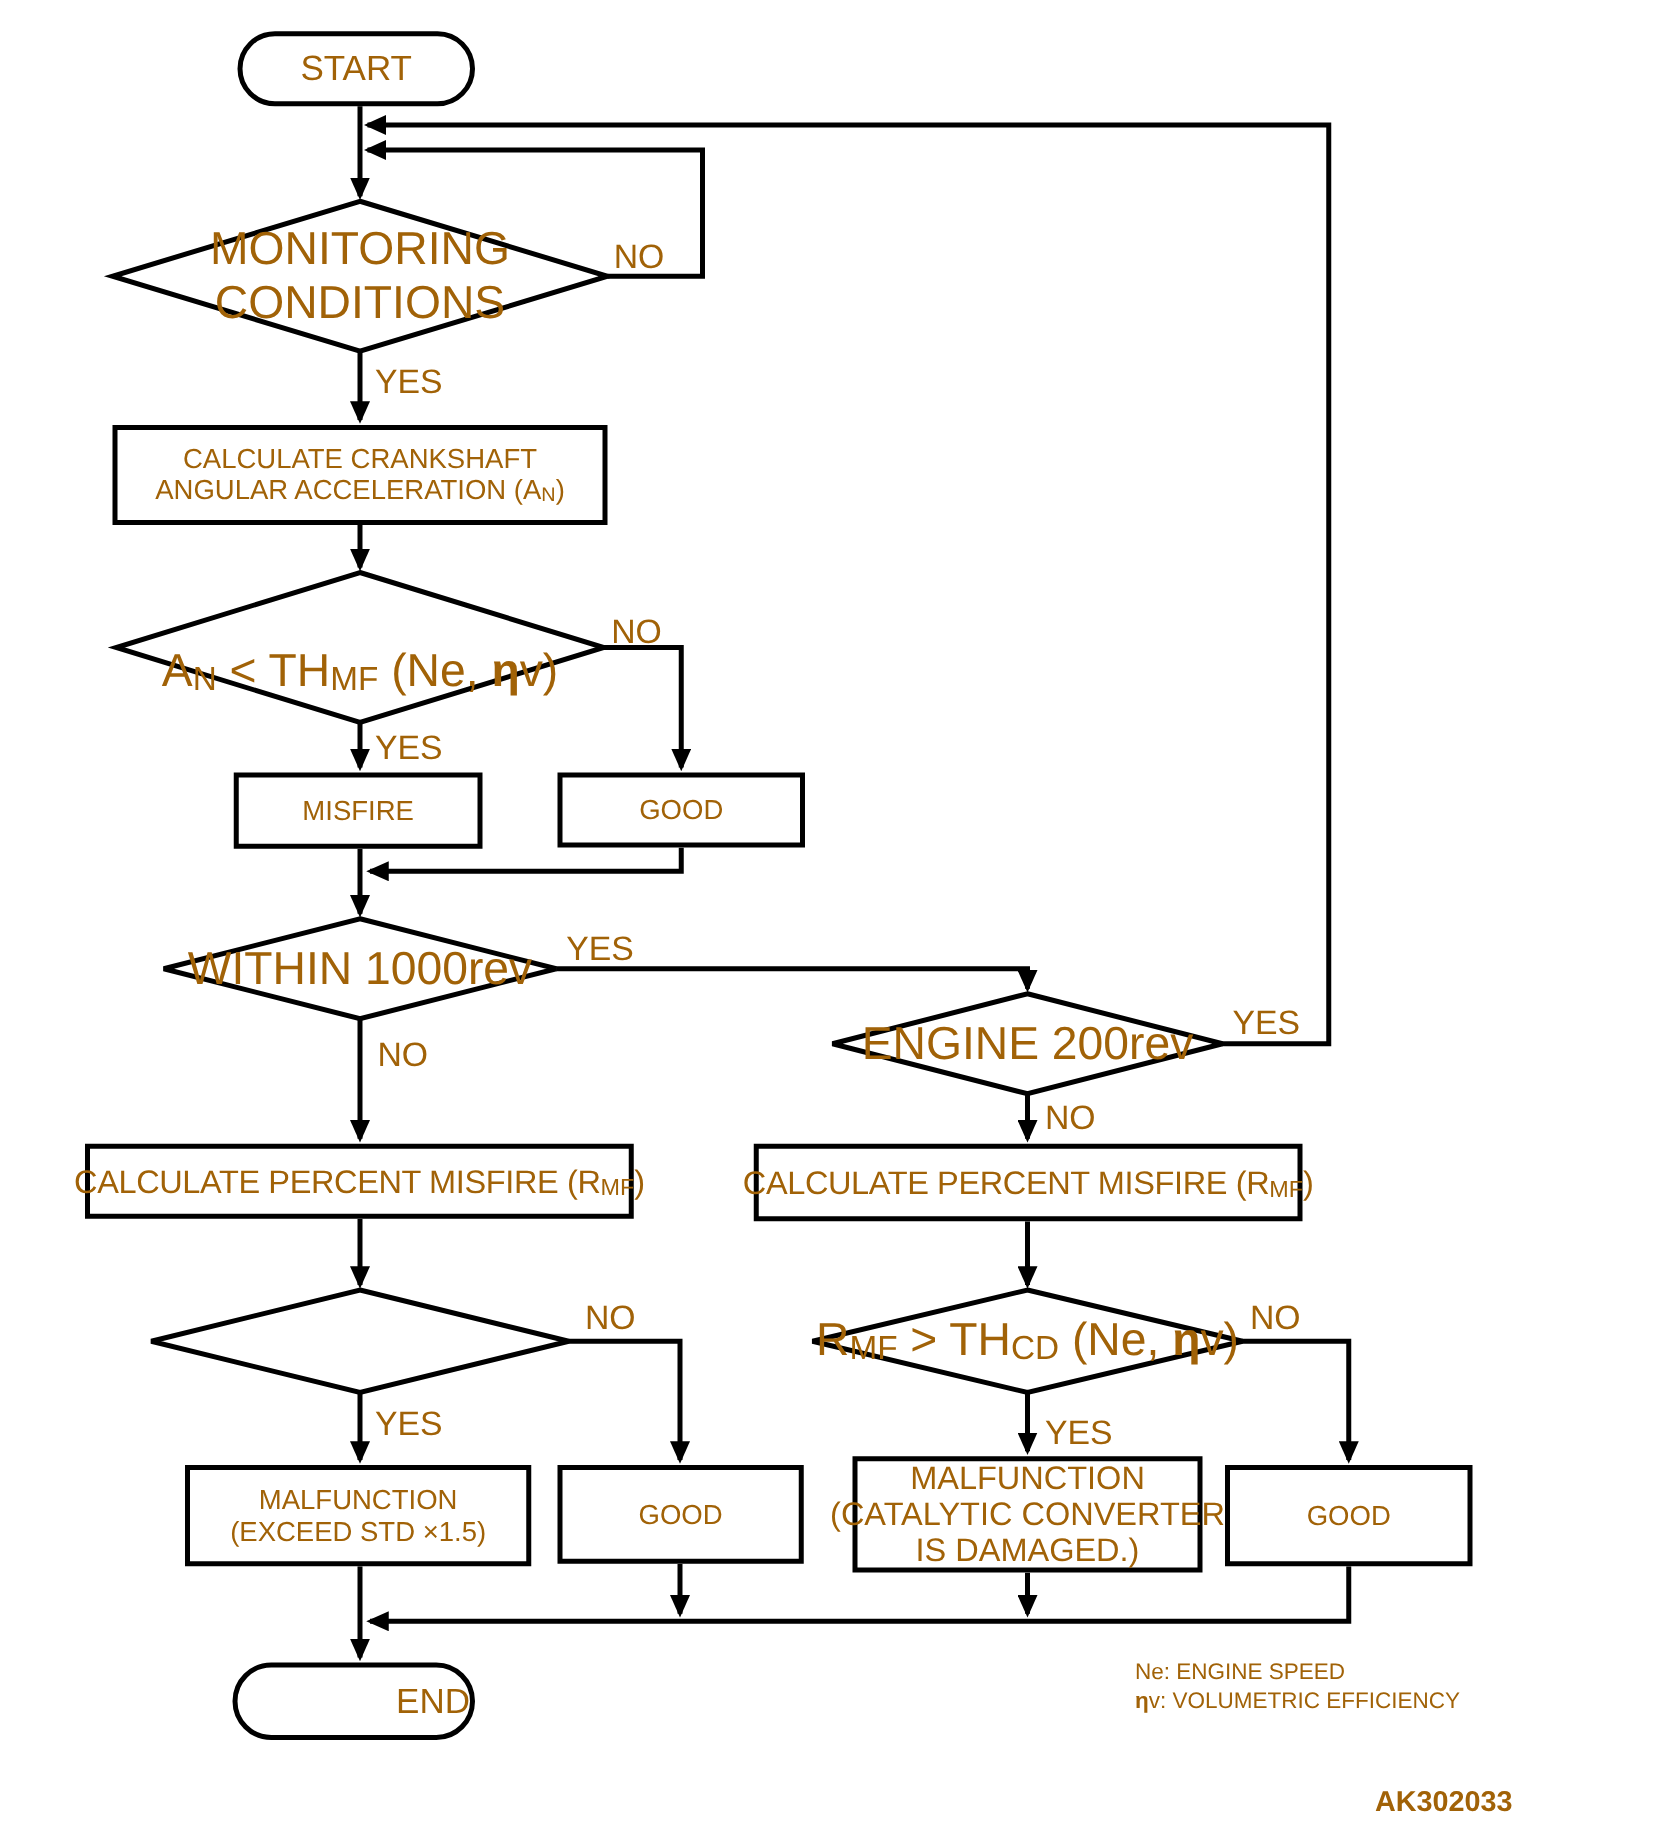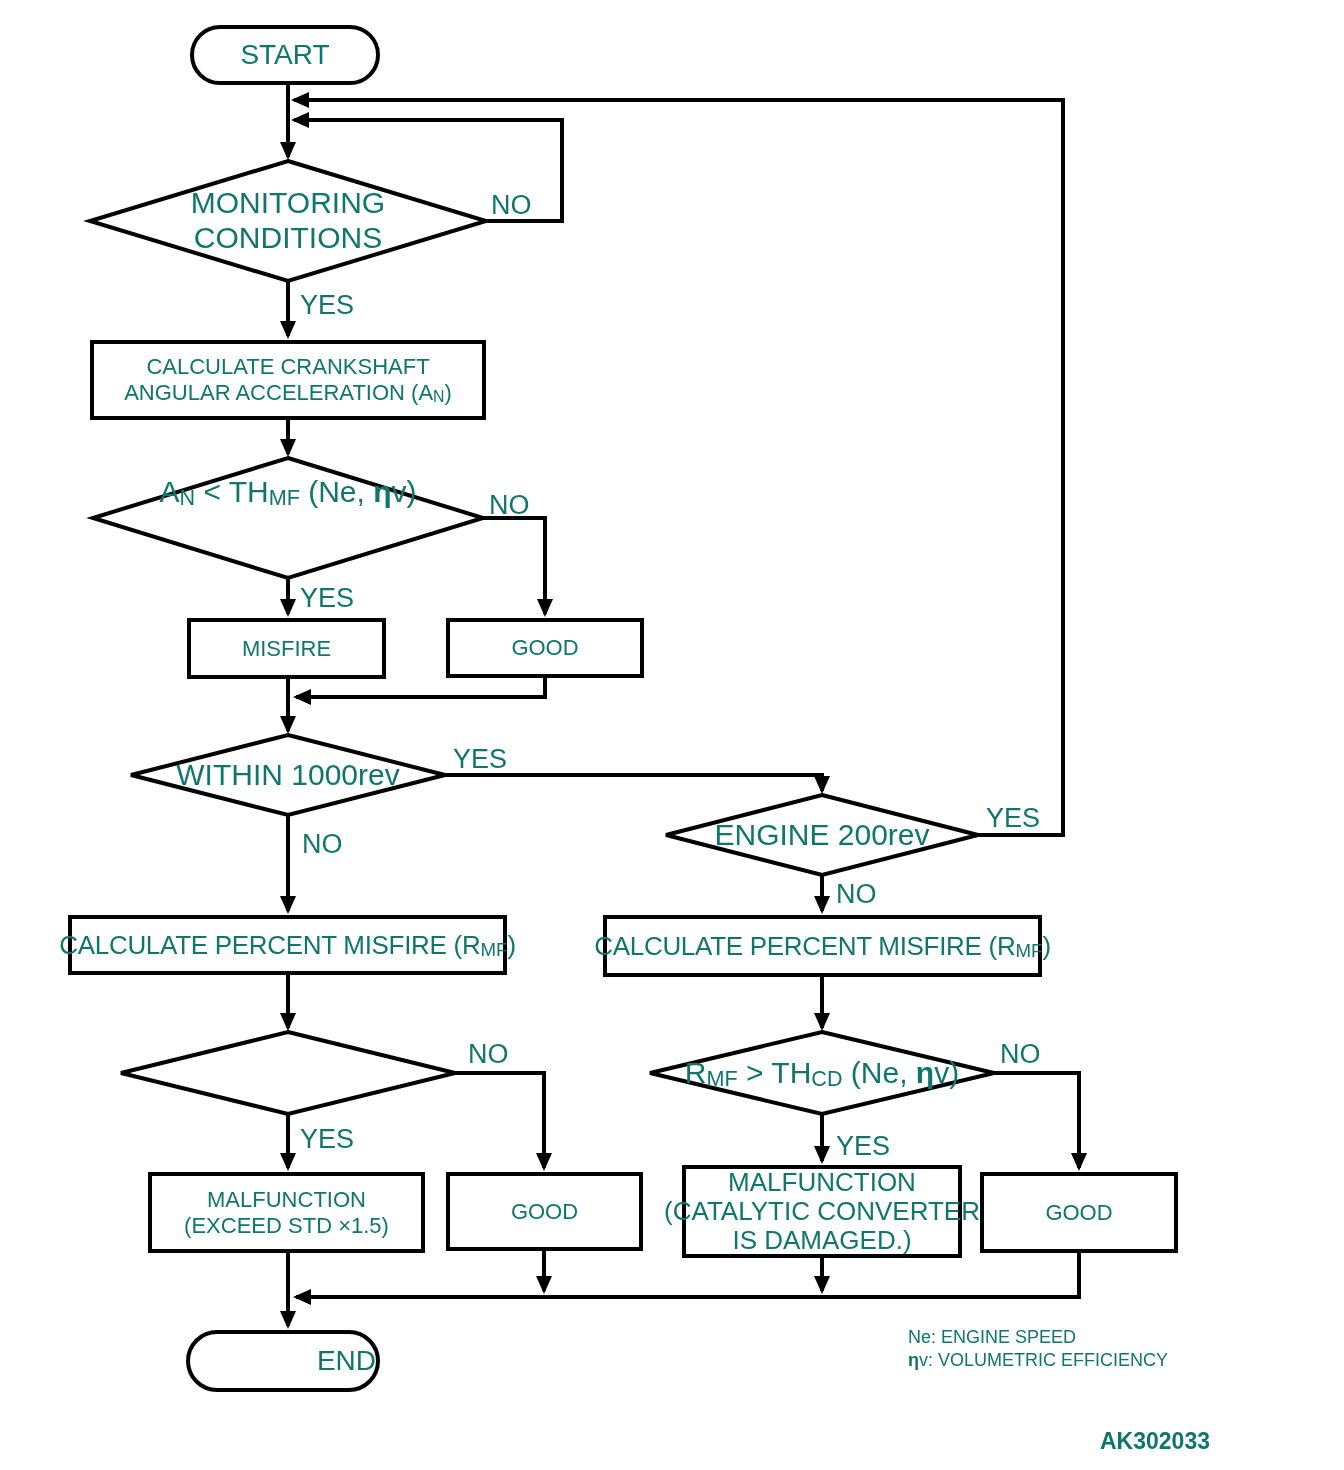--- a/index.html
+++ b/index.html
@@ -1,33 +1,33 @@
 <!DOCTYPE html>
 <html><head>
 <meta charset="utf-8">
 <title>Flowchart</title>
 <style>
   html,body{margin:0;padding:0;background:#ffffff;}
   #canvas{
     position:relative;width:1344px;height:1470px;background:#ffffff;
-    font-family:"Liberation Sans","DejaVu Sans",sans-serif;color:#0f766e;
+    font-family:"Liberation Sans","DejaVu Sans",sans-serif;color:#a16207;
     overflow:hidden;
   }
   #edges{position:absolute;left:0;top:0;width:1344px;height:1470px;}
   .node{
     position:absolute;box-sizing:border-box;border:4px solid #000;background:#fff;
     display:flex;flex-direction:column;align-items:center;justify-content:center;
     text-align:center;font-size:22px;line-height:1.16;white-space:nowrap;
   }
   .pill{border-radius:32px;font-size:28px;}
   .small{font-size:26px;letter-spacing:-0.3px;}
   .tight{font-size:26px;line-height:1.12;}
   .dlabel{
     position:absolute;display:flex;align-items:center;justify-content:center;
-    text-align:center;font-size:30px;line-height:1.16;white-space:nowrap;pointer-events:none;
+    text-align:center;font-size:37px;line-height:1.16;white-space:nowrap;pointer-events:none;
   }
   .elabel{position:absolute;font-size:27px;white-space:nowrap;}
   sub{font-size:0.72em;vertical-align:-0.12em;letter-spacing:0;}
   .eta{font-weight:700;}
   .legend{position:absolute;left:908px;top:1326px;font-size:18px;line-height:1.25;white-space:nowrap;}
   .figcode{position:absolute;left:1100px;top:1428px;width:200px;text-align:left;font-size:23px;font-weight:700;}
 </style>
 </head>
 <body>
 
@@ -119,21 +119,21 @@
 
   <div class="node pill" style="left:186px;top:1330px;width:194px;height:62px;align-items:flex-end;">
     <span>END</span>
   </div>
 
   <div class="dlabel" style="left:90px;top:161px;width:396px;height:120px;flex-direction:column;">
     <div><span>MONITORING</span></div>
     <div><span>CONDITIONS</span></div>
   </div>
 
-  <div class="dlabel" style="left:93px;top:432px;width:390px;height:120px;text-align:right;">
+  <div class="dlabel" style="left:93px;top:478px;width:390px;height:120px;text-align:right;">
     <span><span>A</span><sub>N</sub><span> &lt; TH</span><sub>MF</sub><span> (Ne, </span><span class="eta">η</span><span>v)</span></span>
   </div>
 
   <div class="dlabel" style="left:131px;top:735px;width:314px;height:80px;">
     <span>WITHIN 1000rev</span>
   </div>
 
   <div class="dlabel" style="left:666px;top:795px;width:312px;height:80px;">
     <span>ENGINE 200rev</span>
   </div>

